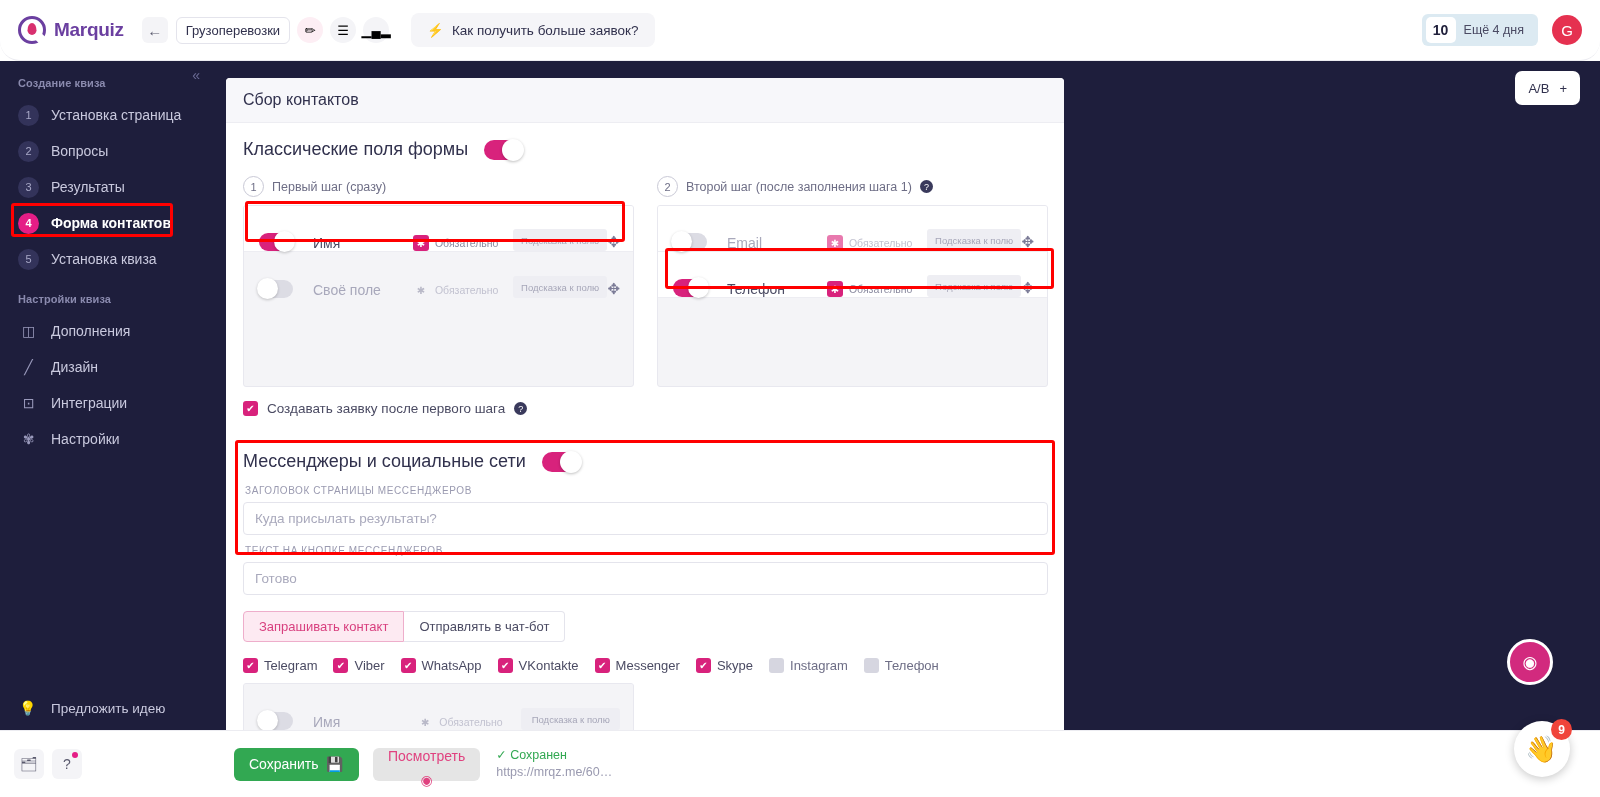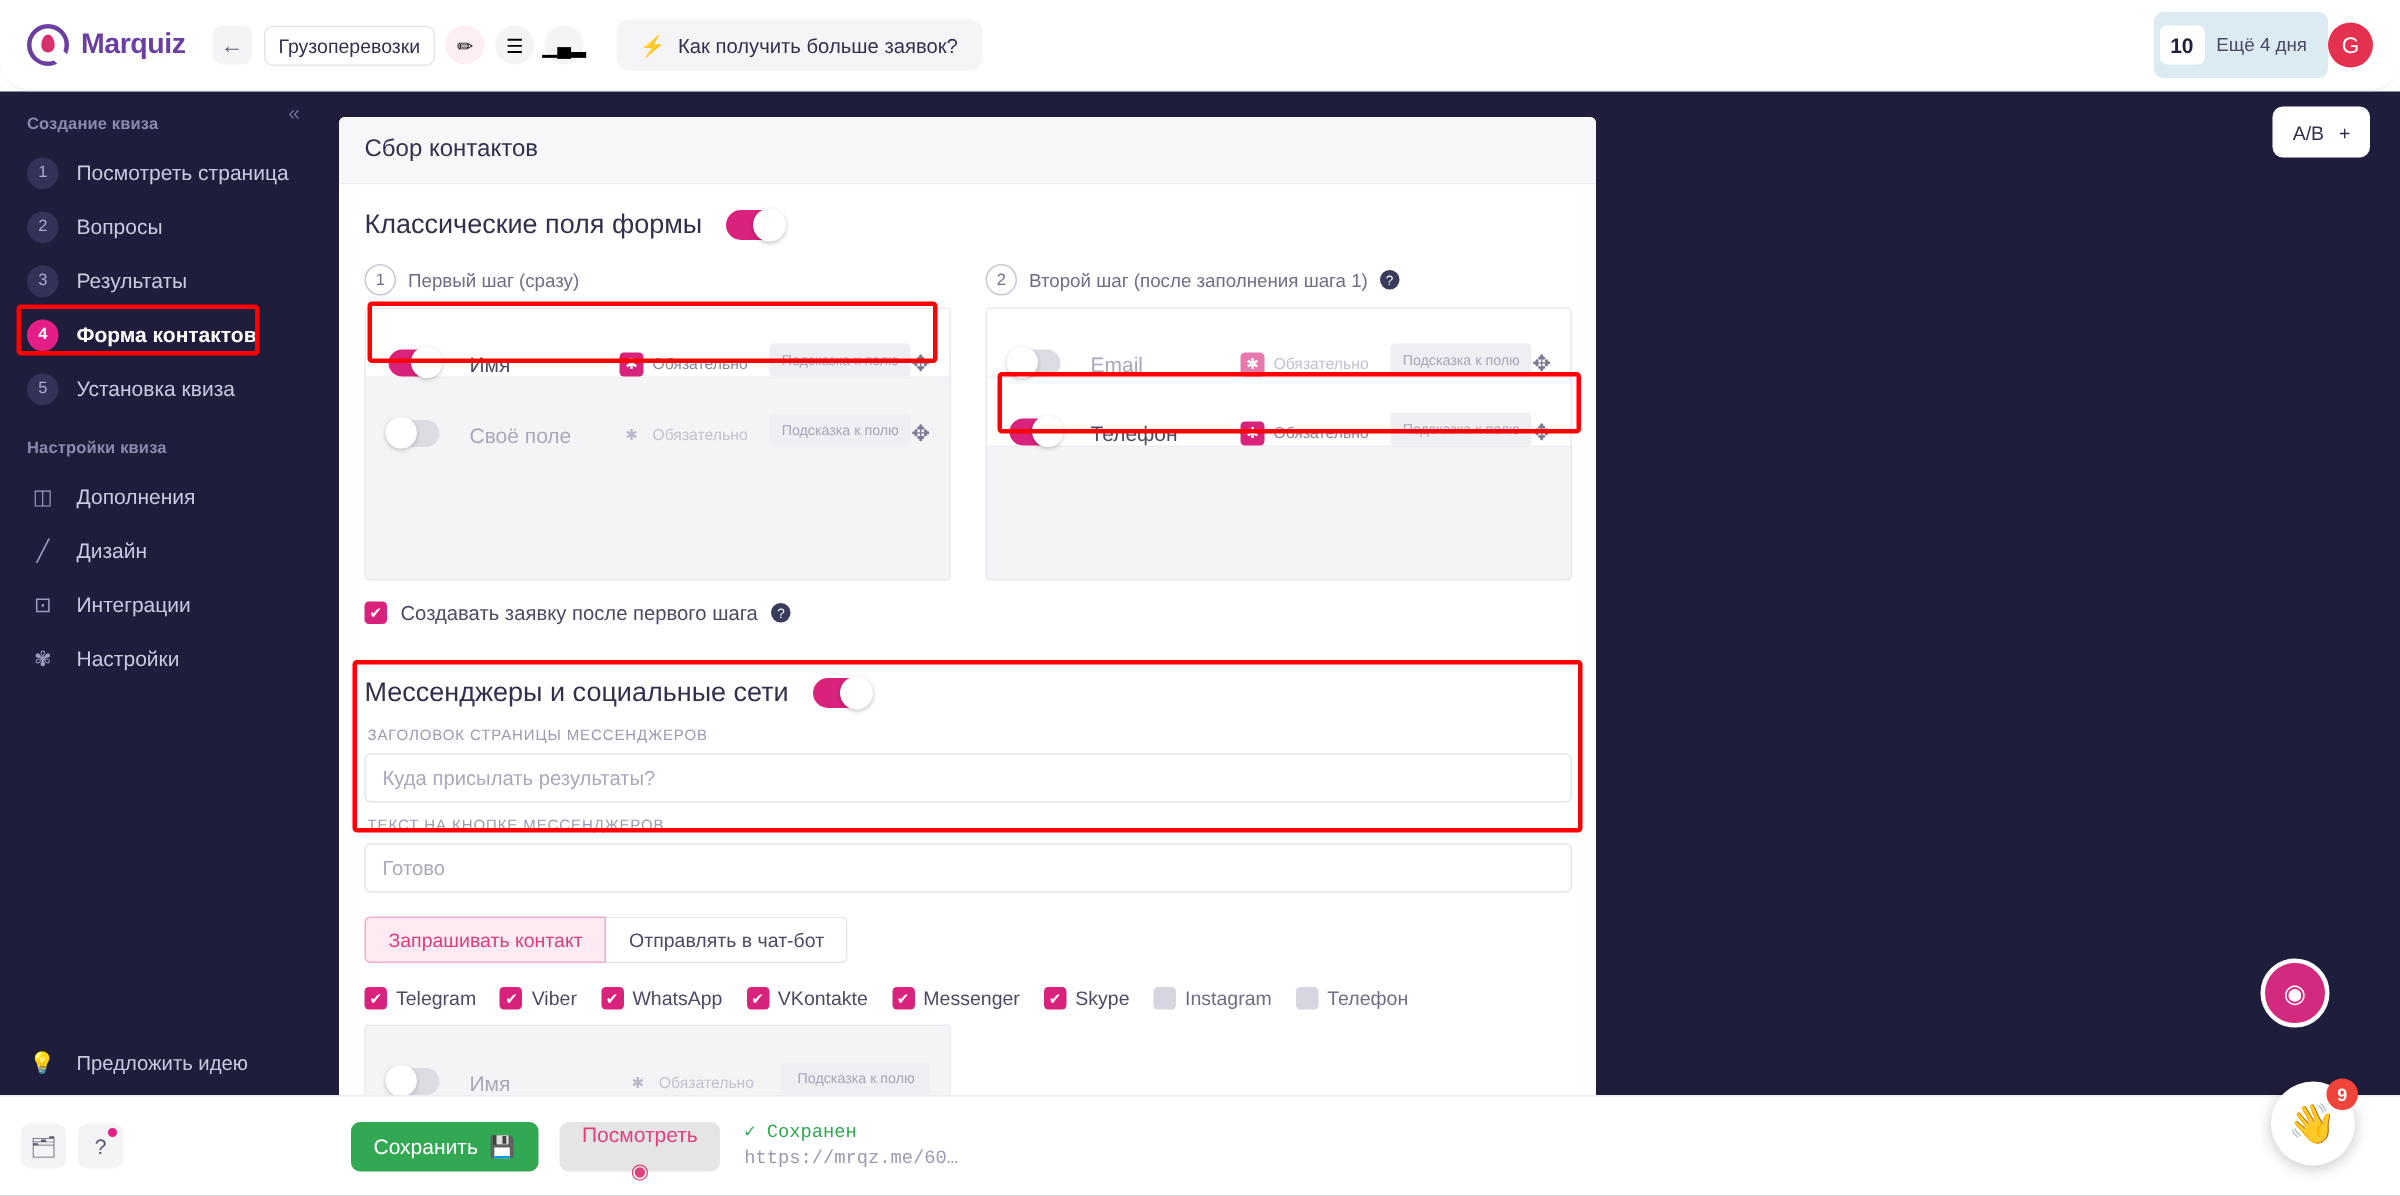--- a/index.html
+++ b/index.html
@@ -54,22 +54,22 @@
   }
   .round-ico.pink { background: #fdeef4; }
   .round-ico.grey { background: #f4f4f7; }
   .promo {
     margin-left: 22px; height: 34px; display: flex; align-items: center; gap: 8px;
     background: #f5f5f8; border-radius: 8px; padding: 0 16px;
     font-size: 13.5px; color: #31314d; cursor: pointer;
   }
   .spacer { flex: 1; }
   .credits {
-    display: flex; align-items: center; height: 44px; border-radius: 6px;
-    background: #dceaf2; padding: 0 2px; cursor: pointer;
+    display: flex; align-items: center; height: 32px; border-radius: 6px;
+    background: #dceaf2; padding: 0 2px; margin-right: 14px; cursor: pointer;
   }
   .credits .num {
     background: #fff; border-radius: 5px; height: 26px; min-width: 30px;
     display: flex; align-items: center; justify-content: center;
     font-size: 14px; font-weight: bold; color: #21213c; margin: 0 2px;
   }
   .credits .txt { font-size: 12.5px; color: #4a4a63; padding: 0 12px 0 6px; }
   .avatar {
     width: 30px; height: 30px; border-radius: 50%; background: #e53150;
     color: #fff; font-size: 15px; display: flex; align-items: center;
@@ -131,21 +131,21 @@
   .save-btn {
     margin-left: 24px; background: #32a852; color: #fff; border-radius: 6px;
     height: 33px; padding: 0 15px; display: flex; align-items: center; gap: 8px;
     font-size: 14px; cursor: pointer;
   }
   .view-btn {
     margin-left: 14px; background: #e5e5e5; color: #e0417f; border-radius: 6px;
     height: 33px; padding: 0 15px; display: flex; align-items: center; gap: 8px;
     font-size: 14px; cursor: pointer; flex-direction: column;
   }
-  .saved-info { margin-left: 16px; line-height: 1.35; font-family: Liberation Mono, monospace; }
+  .saved-info { margin-left: 16px; line-height: 1.35; }
   .saved-ok { font-size: 12.5px; color: #32a852; }
   .saved-url { font-size: 12.5px; color: #9a9ab0; }
 
   
   .main {
     position: absolute; left: 210px; top: 61px; width: 1390px; height: 669px;
     background: #1e1e3c; overflow: hidden;
   }
   .ab-btn {
     position: absolute; right: 20px; top: 10px; height: 34px;
@@ -318,21 +318,21 @@
     </div>
     <div class="avatar">G</div>
   </div>
 
   <div class="sidebar">
     <div class="collapse">«</div>
     <div class="sb-group">Создание квиза</div>
 
     <div class="sb-item">
       <div class="sb-num">1</div>
-      <div>Посмотреть страница</div>
+      <div>Установка страница</div>
     </div>
     <div class="sb-item">
       <div class="sb-num">2</div>
       <div>Вопросы</div>
     </div>
     <div class="sb-item">
       <div class="sb-num">3</div>
       <div>Результаты</div>
     </div>
     <div class="sb-item active">

